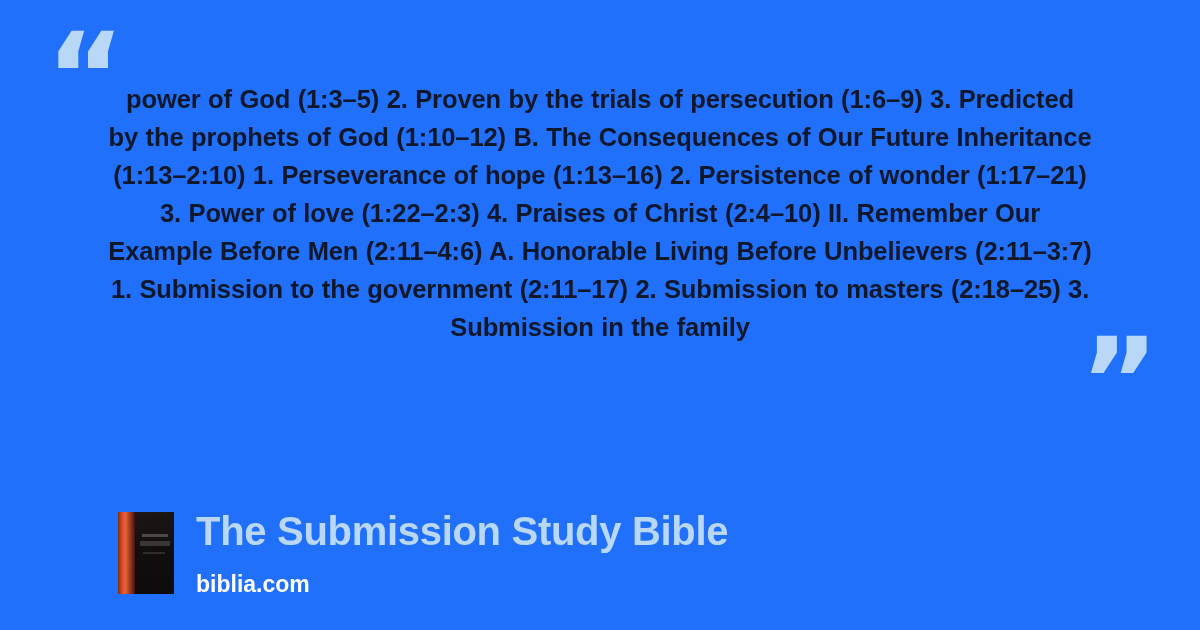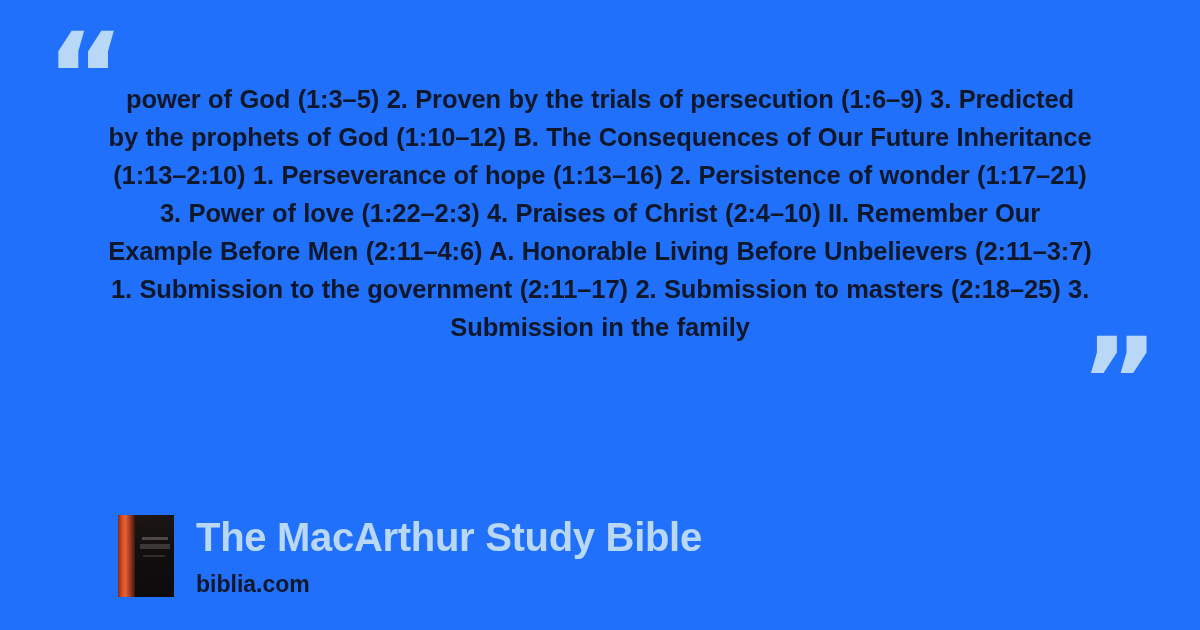--- a/index.html
+++ b/index.html
@@ -128,27 +128,27 @@
   .footer-title {
     color: #b9d8f7;
     font-family: "Liberation Sans", sans-serif;
     font-weight: 700;
     font-size: 40px;
     line-height: 46px;
     letter-spacing: -0.3px;
     white-space: nowrap;
   }
   .footer-site {
-    color: #0f172a;
+    color: #ffffff;
     font-family: "Liberation Sans", sans-serif;
     font-weight: 700;
     font-size: 23px;
     line-height: 28px;
     letter-spacing: 0px;
-    margin-top: 10px;
+    margin-top: 16px;
     white-space: nowrap;
   }
 </style>
 </head>
 <body>
 
 <div class="card">
 
   <span class="quote-mark quote-open">“</span>
 
@@ -160,18 +160,18 @@
 
   <div class="footer">
     <div class="cover">
       <div class="cover-face"></div>
       <div class="cover-spine"></div>
       <div class="cover-title-block"></div>
       <div class="cover-title-block2"></div>
       <div class="cover-title-block3"></div>
     </div>
     <div class="footer-text">
-      <div class="footer-title">The MacArthur Study Bible</div>
+      <div class="footer-title">The Submission Study Bible</div>
       <div class="footer-site">biblia.com</div>
     </div>
   </div>
 
 </div>
 
 </body></html>

